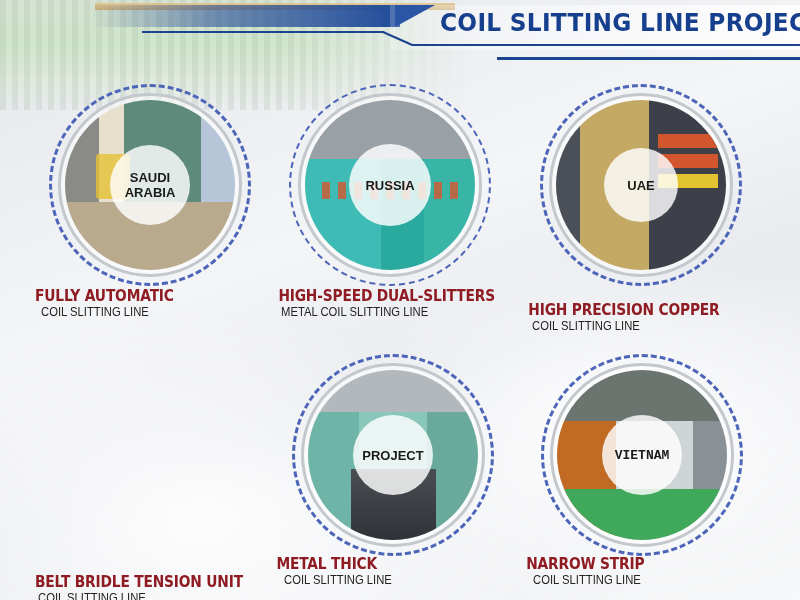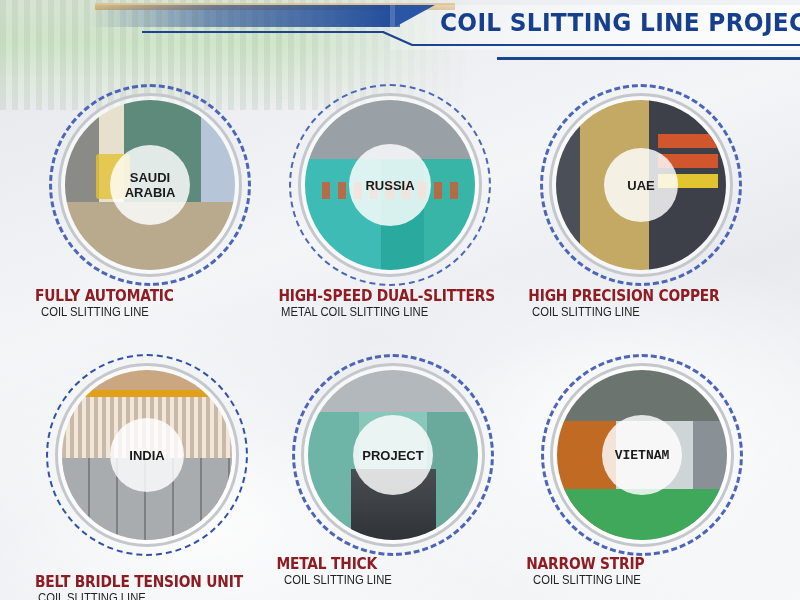--- a/index.html
+++ b/index.html
@@ -125,35 +125,27 @@
 
   <div class="card" style="left:520px; top:80px;">
     <div class="circle-wrap">
       <div class="dash-ring"></div>
       <div class="grey-ring"></div>
       <div class="photo p-uae"></div>
       <div class="label-disc">
         <span>UAE</span>
       </div>
     </div>
-    <div class="caption" style="top:207px;">
+    <div class="caption" style="top:221px;">
       <span class="cap-title">HIGH PRECISION COPPER</span>
       <span class="cap-sub">COIL SLITTING LINE</span>
     </div>
   </div>
 
   <div class="card" style="left:26px; top:350px;">
-    <div class="circle-wrap">
-      <div class="dash-ring" style="border-width:2px; border-color:#2f52a8;"></div>
-      <div class="grey-ring"></div>
-      <div class="photo p-india"></div>
-      <div class="label-disc">
-        <span>INDIA</span>
-      </div>
-    </div>
     <div class="caption" style="top:223px;">
       <span class="cap-title">BELT BRIDLE TENSION UNIT</span>
       <span class="cap-sub">COIL SLITTING LINE</span>
     </div>
   </div>
 
   <div class="card" style="left:272px; top:350px;">
     <div class="circle-wrap">
       <div class="dash-ring"></div>
       <div class="grey-ring"></div>

